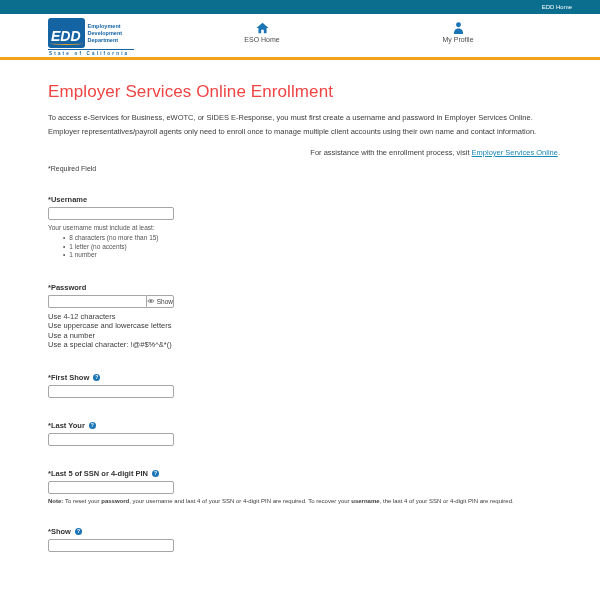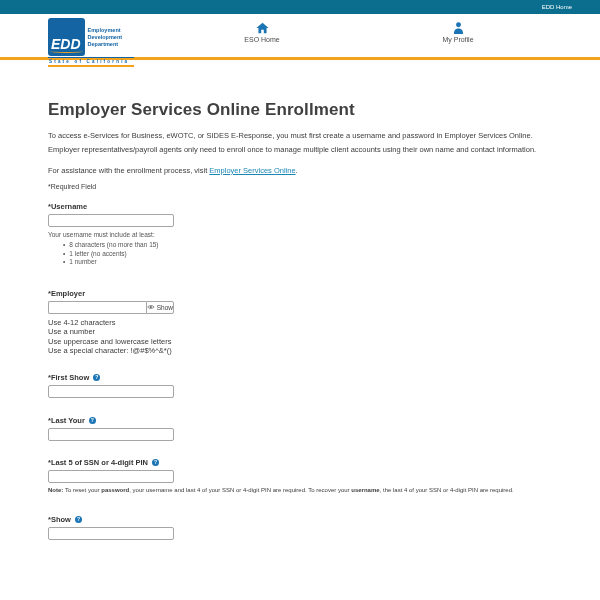--- a/index.html
+++ b/index.html
@@ -13,21 +13,21 @@
            font-weight:bold; font-size:16px; line-height:14px; }
   .topbar-link { position:absolute; right:28px; top:0; color:#ffffff;
                  font-size:6px; line-height:14px; text-decoration:none; }
 
   
   .header { position:relative; height:43px; background:#ffffff; }
   .eddlogo { position:absolute; left:48px; top:4px; width:86px; }
   .eddlogo .row1 { display:flex; align-items:stretch; }
   .eddbox { background:#1464A4; color:#fff; border-radius:3px;
             font-weight:bold; font-style:italic; font-size:14px;
-            line-height:20px; padding:16px 4px 2px 3px; position:relative;text-align:right; }
+            line-height:20px; padding:8px 4px 2px 3px; position:relative;text-align:right; }
   .eddswoosh { position:absolute; left:2px; right:2px; bottom:3px;
                height:2px; border-bottom:1.5px solid #F2A21B;
                border-radius:0 0 60% 60%/0 0 100% 100%; }
   .eddwords { margin-left:3px; display:flex; flex-direction:column;
               justify-content:center; }
   .eddwords span { color:#1464A4; font-weight:bold; font-size:5.5px;
                    line-height:7px; }
   .eddtag { margin-top:1px; border-top:1px solid #1464A4;
             border-bottom:2px solid #F2A21B; color:#1464A4;
             font-size:4.5px; letter-spacing:2.2px; font-weight:bold;
@@ -37,29 +37,29 @@
   .nav-item .glyph { display:block; height:13px; }
   .nav-item svg { display:inline-block; }
   .nav-label { display:block; margin-top:3px; font-size:7px; color:#4a4a4a; }
   .nav-home { left:227px; }
   .nav-profile { left:423px; }
 
   .goldline { height:3px; background:#F2A21B; }
 
   
   .content { padding:22px 40px 0 48px; }
-  .page-title { font-size:17px; font-weight:bold; color:#404040;
-                letter-spacing:.1px; margin:18px 0 9px 0; }
+  .page-title { font-size:17px; font-weight:normal; color:#ef4444;
+                letter-spacing:.1px; margin:0 0 9px 0; }
   .intro { font-size:7.5px; line-height:14px; color:#3c3c3c;
            max-width:508px; margin:0 0 9px 0; }
-  .assist { font-size:7.5px; color:#3c3c3c; margin:0 0 8px 0; }
+  .assist { font-size:7.5px; color:#3c3c3c; margin:0 0 8px 0;text-align:right; }
   .assist a { color:#1A87B5; text-decoration:underline; }
   .required { font-size:7px; color:#3c3c3c; margin:0 0 12px 0; }
 
-  .group { margin-bottom:18px; }
+  .group { margin-bottom:18px;margin-top:23px; }
   .flabel { display:block; font-size:7.5px; font-weight:bold; color:#333;
             margin-bottom:3px; }
   .help { display:inline-block; width:7px; height:7px; border-radius:50%;
           background:#1B75B5; color:#fff; font-size:5px; line-height:7px;
           text-align:center; font-weight:bold; margin-left:4px;
           vertical-align:1px; cursor:pointer; }
   .tinput { width:126px; height:13px; border:1px solid #a6a6a6;
             border-radius:2px; background:#fff; font-size:7px;
             padding:0 3px; display:block; }
   .pwrow { display:flex; width:126px; }
@@ -147,35 +147,35 @@
     <input class="tinput" type="text" style="">
     <div class="hint">Your username must include at least:</div>
     <ul class="rulelist">
       <li>8 characters (no more than 15)</li>
       <li>1 letter (no accents)</li>
       <li>1 number</li>
     </ul>
   </div>
 
   <div class="group mb-pw">
-    <label class="flabel">*Employer</label>
+    <label class="flabel">*Password</label>
     <div class="pwrow">
       <input class="tinput" type="password" style="">
       <button class="showbtn">
         <svg width="8" height="6" viewBox="0 0 12 8">
           <path d="M1 4 C3 1 9 1 11 4 C9 7 3 7 1 4 Z" fill="none" stroke="#555" stroke-width="1"></path>
           <circle cx="6" cy="4" r="1.4" fill="#555"></circle>
         </svg>
         <span>Show</span>
       </button>
     </div>
     <div class="pwrules">
       <div>Use 4-12 characters</div>
+      <div>Use uppercase and lowercase letters</div>
       <div>Use a number</div>
-      <div>Use uppercase and lowercase letters</div>
       <div>Use a special character: !@#$%^&amp;*()</div>
     </div>
   </div>
 
 
   <div class="group mb-fn">
     <label class="flabel"><span>*First Show</span><span class="help">?</span></label>
     <input class="tinput" type="text" style="">
   </div>
 

